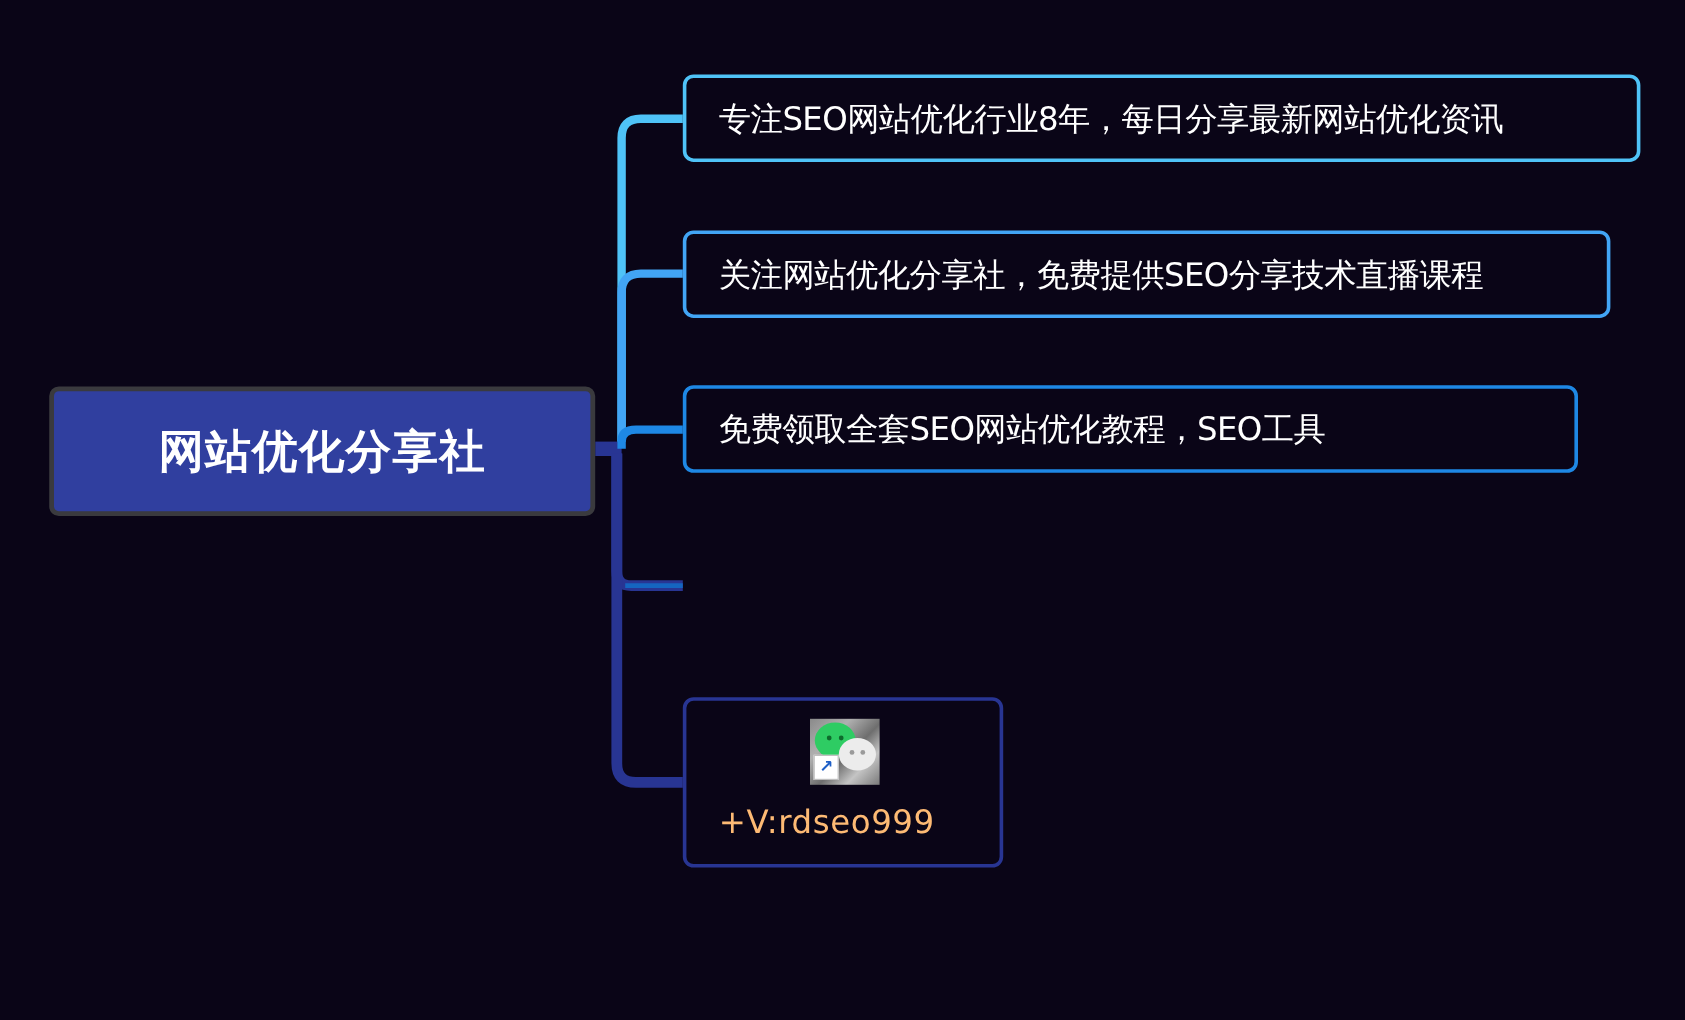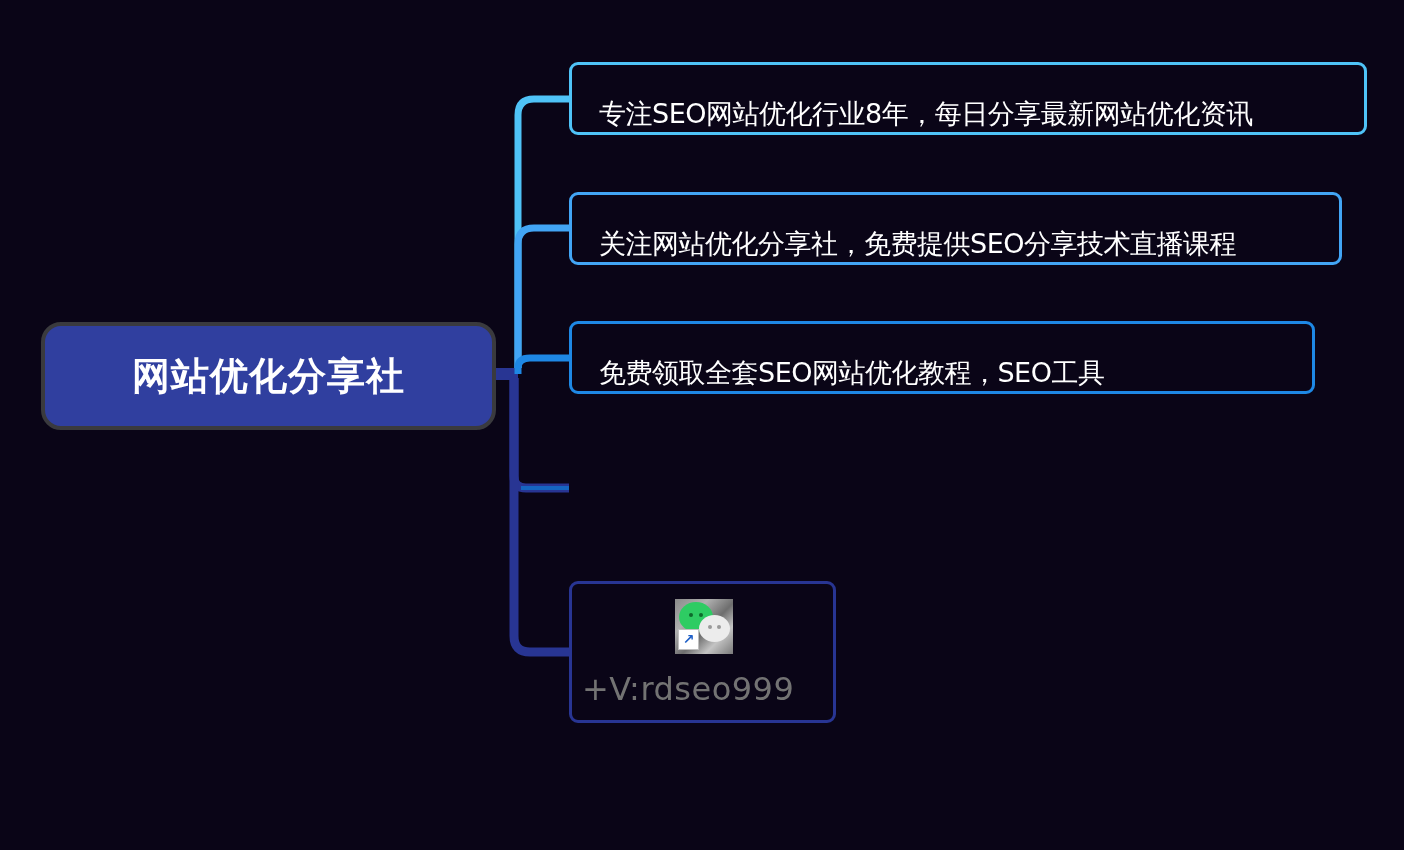--- a/index.html
+++ b/index.html
@@ -26,40 +26,40 @@
     }
     .root-node {
       position: absolute;
       left: 41px;
       top: 322px;
       width: 455px;
       height: 108px;
       box-sizing: border-box;
       background: #303f9f;
       border: 4px solid #3a3a3e;
-      border-radius: 20px;
+      border-radius: 8px;
       display: flex;
       align-items: center;
       justify-content: center;
       cursor: pointer;
     }
     .root-label {
       color: #ffffff;
       font-size: 38px;
       font-weight: bold;
       letter-spacing: 1px;
     }
     .child-node {
       position: absolute;
       box-sizing: border-box;
       background: #0a0517;
       border: 3px solid #4fc3f7;
       border-radius: 9px;
       display: flex;
-      align-items: flex-end;
+      align-items: center;
       padding-left: 27px;
       cursor: pointer;
     }
     .child-label {
       color: #ffffff;
       font-size: 27px;
       white-space: nowrap;
       letter-spacing: -0.5px;
     }
     .node-1 { left: 569px; top: 62px;  width: 798px; height: 73px; border-color: #4fc3f7; }
@@ -133,24 +133,24 @@
       background: #ffffff;
       border: 1px solid #bfbfbf;
       color: #1e5fc7;
       font-size: 14px;
       font-weight: bold;
       line-height: 19px;
       text-align: center;
     }
     .wechat-label {
       position: absolute;
-      left: 10px;
+      left: 27px;
       top: 86px;
-      color: #737373;
-      font-size: 32px;
+      color: #fdba74;
+      font-size: 27px;
       white-space: nowrap;
       letter-spacing: 0.5px;
     }
   </style>
 </head>
 <body>
 
 <div class="canvas">
 
   <svg class="connectors" viewBox="0 0 1404 850">

